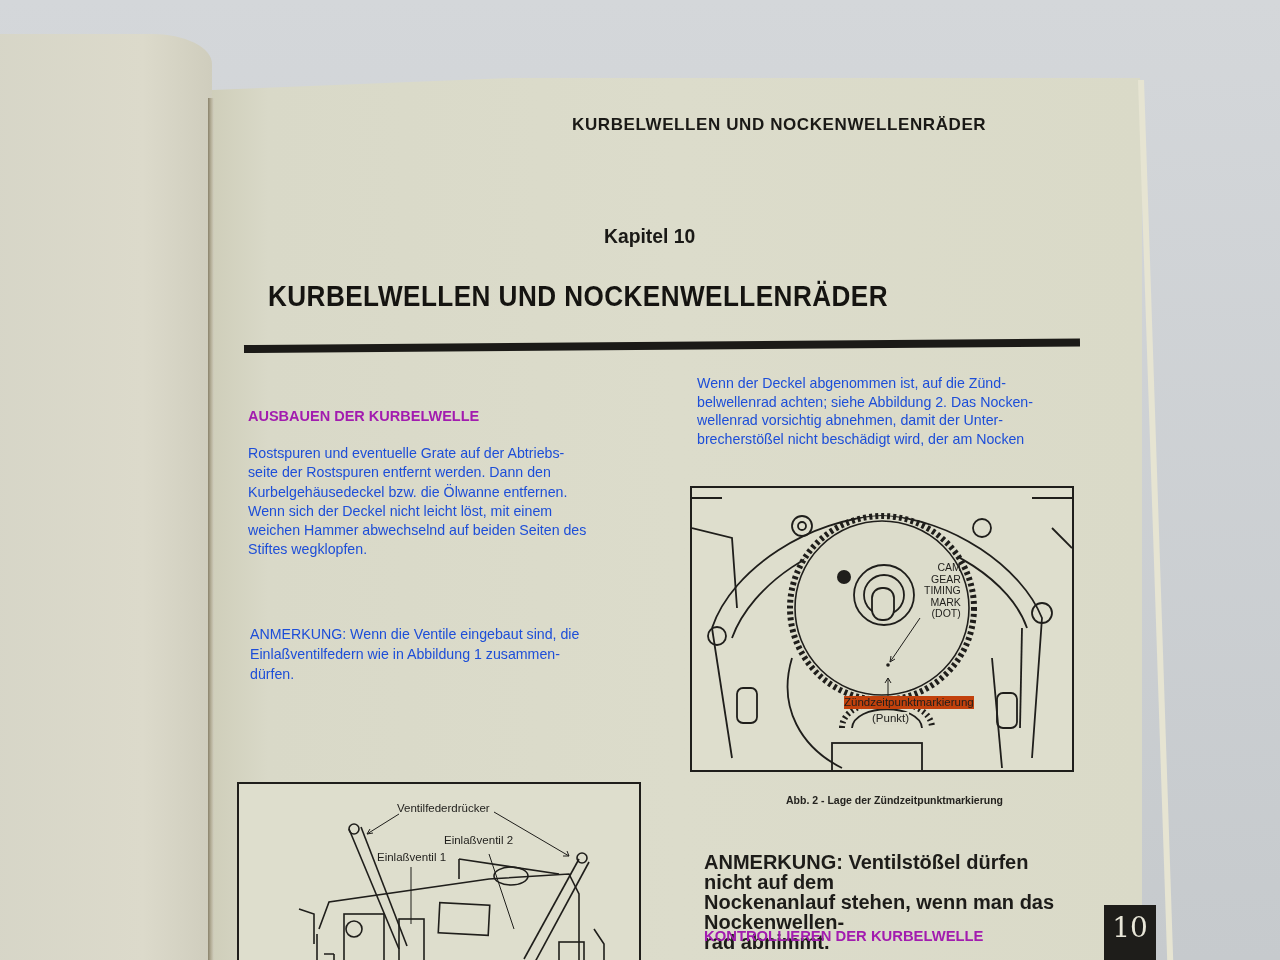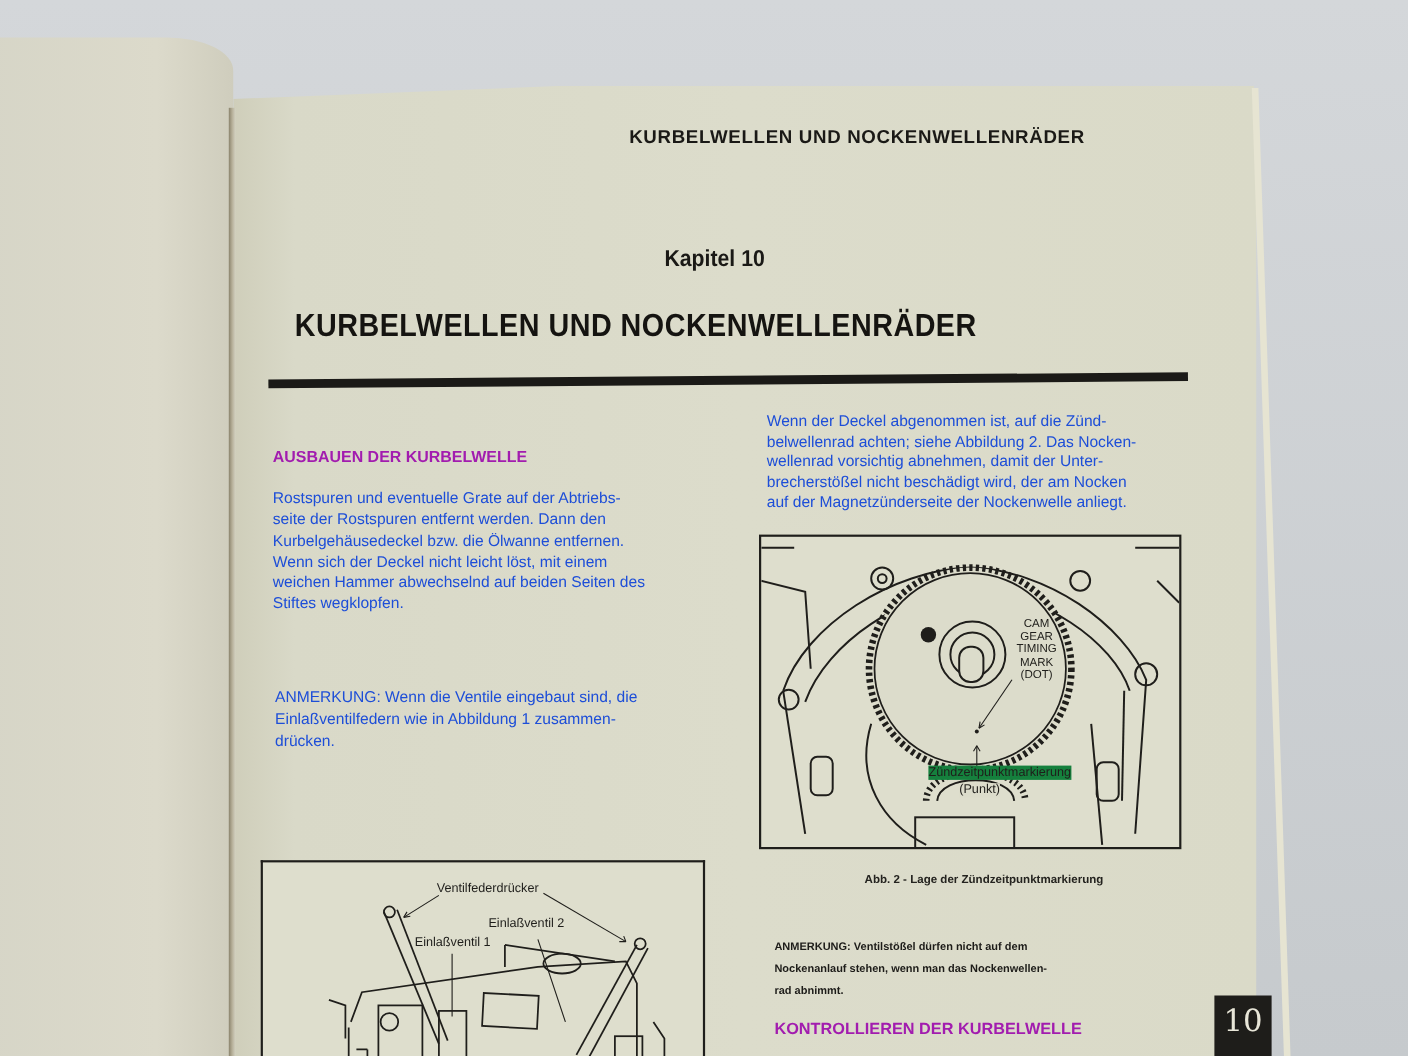--- a/index.html
+++ b/index.html
@@ -32,25 +32,25 @@
     color:#1a1916; transform:scaleX(0.92); transform-origin:left; }
   .chapter-title { position:absolute; left:268px; top:280px; font-size:29px; font-weight:bold;
     letter-spacing:0.5px; color:#151411; transform:scaleX(0.9); transform-origin:left; }
   .rule { position:absolute; left:244px; top:345px; width:836px; height:8px; background:#1b1a17;
     transform:rotate(-0.45deg); transform-origin:left; }
   .col { position:absolute; font-size:14.2px; line-height:19.3px; color:#1d4ed8; text-align:justify; }
   .col p { margin:0; }
   .section-h { position:absolute; font-size:14.5px; font-weight:bold; color:#a21caf; }
   .fig { position:absolute; border:2px solid #1f1e1b; background:#dedecd; overflow:hidden; }
   .fig-caption { position:absolute; font-size:10.5px; font-weight:bold; color:#24231f; }
-  .fig-label { position:absolute; font-size:11.5px; color:#1f1e1b; line-height:12.5px; text-align:center; }
+  .fig-label { position:absolute; font-size:11.5px; color:#1f1e1b; line-height:12.5px; text-align:right; }
   .tab { position:absolute; left:1104px; top:905px; width:52px; height:60px; background:#1e1d1a;
     color:#e8e6d8; font-size:28px; font-family:"DejaVu Serif", serif; display:flex;
     align-items:flex-start; justify-content:center; padding-top:6px; box-sizing:border-box; }
-  .note-bold { position:absolute; font-size:10px; font-weight:bold; line-height:20px; color:#1d1c19; }
+  .note-bold { position:absolute; font-size:20px; font-weight:bold; line-height:20px; color:#1d1c19; }
 </style>
 </head>
 <body>
 
 <div class="bg-top"></div>
 <div class="left-page"></div>
 <div class="right-page"></div>
 <div class="right-page-edge"></div>
 <div class="gutter"></div>
 
@@ -66,21 +66,21 @@
   <p>seite der Rostspuren entfernt werden. Dann den</p>
   <p>Kurbelgehäusedeckel bzw. die Ölwanne entfernen.</p>
   <p>Wenn sich der Deckel nicht leicht löst, mit einem</p>
   <p>weichen Hammer abwechselnd auf beiden Seiten des</p>
   <p>Stiftes wegklopfen.</p>
 </div>
 
 <div class="col" style="left:250px; top:624px; width:385px; line-height:20px;">
   <p>ANMERKUNG:  Wenn die Ventile eingebaut sind, die</p>
   <p>Einlaßventilfedern wie in Abbildung 1 zusammen-</p>
-  <p>drücken.</p>
+  <p>dürfen.</p>
 </div>
 
 <div class="fig" style="left:237px; top:782px; width:400px; height:200px; border-bottom:none;">
   <svg width="400" height="200" viewBox="0 0 400 200">
     <g fill="none" stroke="#1f1e1b" stroke-width="1.6">
       <path d="M80 145 L90 118 L250 95 L330 90 L340 110 L340 180"></path>
       <path d="M78 150 L78 200"></path>
       <path d="M220 75 L320 90"></path>
       <path d="M220 75 L220 95"></path>
       <ellipse cx="272" cy="92" rx="17" ry="9"></ellipse>
@@ -111,21 +111,20 @@
   <div class="fig-label" style="left:158px; top:18px;">Ventilfederdrücker</div>
   <div class="fig-label" style="left:205px; top:50px;">Einlaßventil 2</div>
   <div class="fig-label" style="left:138px; top:67px;">Einlaßventil 1</div>
 </div>
 
 <div class="col" style="left:697px; top:374px; width:372px; line-height:18.6px;">
   <p>Wenn der Deckel abgenommen ist, auf die Zünd-</p>
   <p>belwellenrad achten; siehe Abbildung 2. Das Nocken-</p>
   <p>wellenrad vorsichtig abnehmen, damit der Unter-</p>
   <p>brecherstößel nicht beschädigt wird, der am Nocken</p>
-  <p>auf der Magnetzünderseite der Nockenwelle anliegt.</p>
 </div>
 
 <div class="fig" style="left:690px; top:486px; width:380px; height:282px;">
   <svg width="380" height="282" viewBox="0 0 380 282">
     <g fill="none" stroke="#1f1e1b" stroke-width="1.8">
       <path d="M20 140 C40 80 120 30 190 28 C260 30 330 80 350 130 L340 270"></path>
       <path d="M40 150 C60 95 130 50 190 48 C255 50 320 95 335 140"></path>
       <path d="M20 140 L40 270"></path>
       <circle cx="110" cy="38" r="10"></circle>
         <circle cx="110" cy="38" r="4"></circle>
@@ -160,21 +159,21 @@
         <path d="M196 190 l-3 5 M196 190 l3 5"></path>
     </g>
   </svg>
   <div class="fig-label" style="left:232px; top:74px; font-size:10.5px; line-height:11.5px;">
     <div>CAM</div>
     <div>GEAR</div>
     <div>TIMING</div>
     <div>MARK</div>
     <div>(DOT)</div>
   </div>
-  <div class="fig-label" style="left:152px; top:208px; background:#15803d;">Zündzeitpunktmarkierung</div>
+  <div class="fig-label" style="left:152px; top:208px; background:#c2410c;">Zündzeitpunktmarkierung</div>
   <div class="fig-label" style="left:180px; top:224px; background:#dcdccb;">(Punkt)</div>
 </div>
 <div class="fig-caption" style="left:786px; top:794px;">Abb. 2 - Lage der Zündzeitpunktmarkierung</div>
 
 <div class="note-bold" style="left:704px; top:852px; width:375px;">
   <div>ANMERKUNG:  Ventilstößel dürfen nicht auf dem</div>
   <div>Nockenanlauf stehen, wenn man das Nockenwellen-</div>
   <div>rad abnimmt.</div>
 </div>
 

